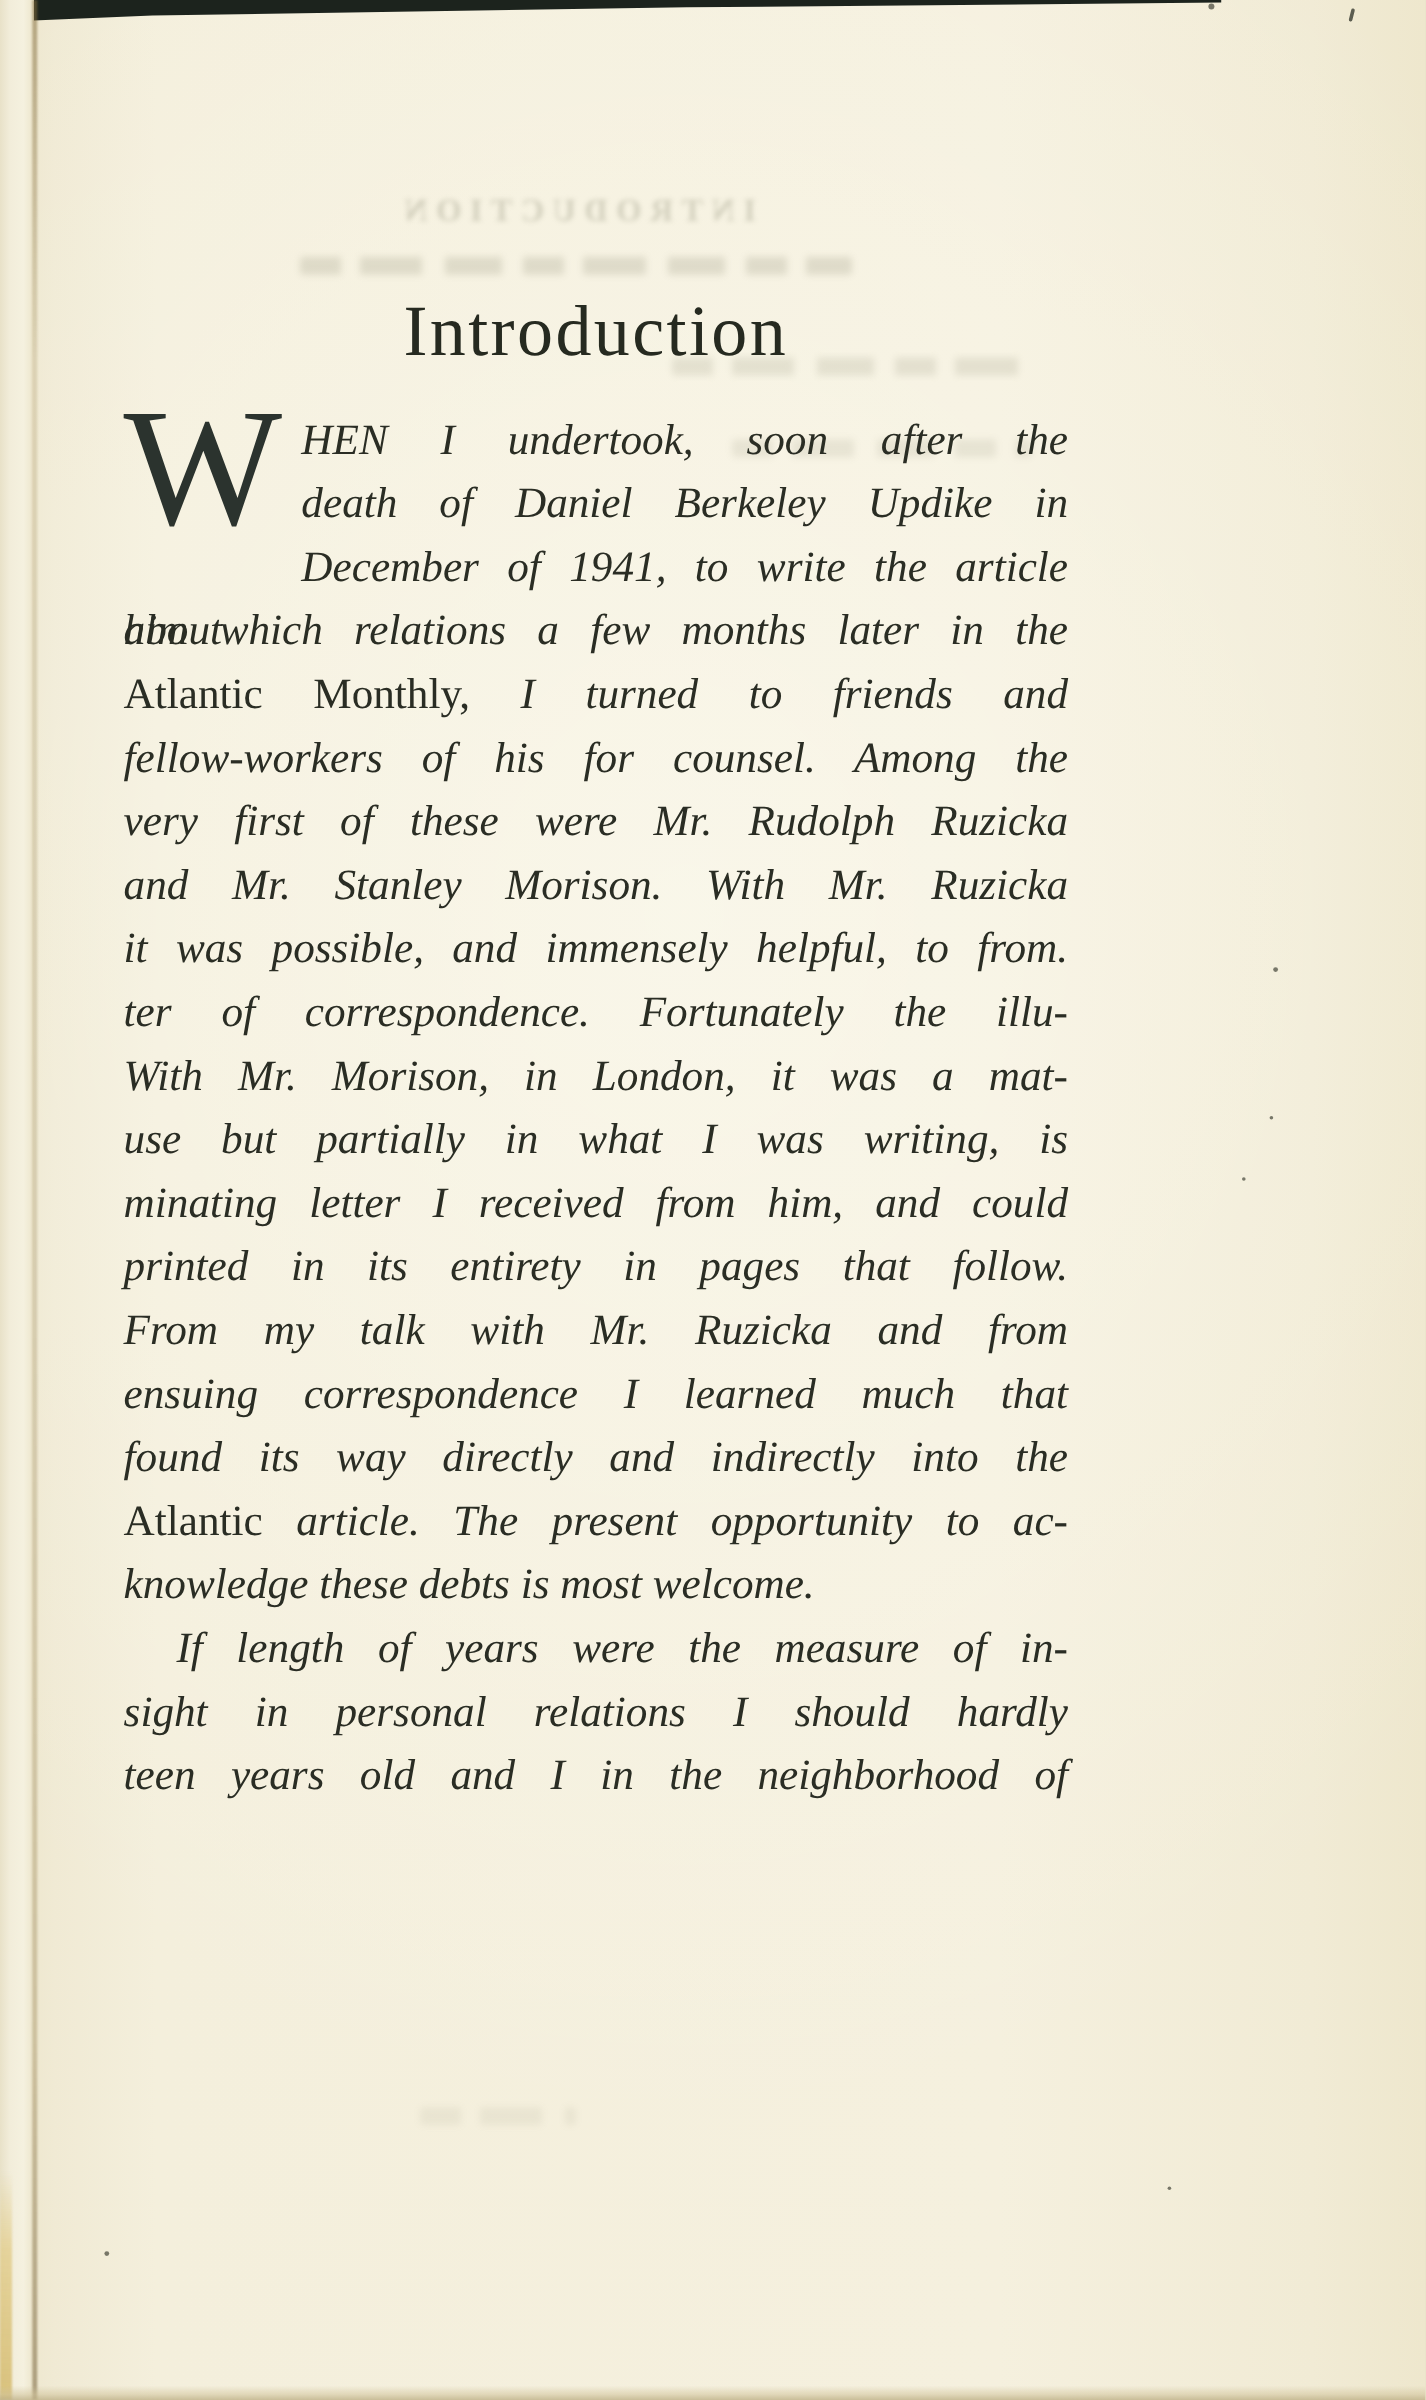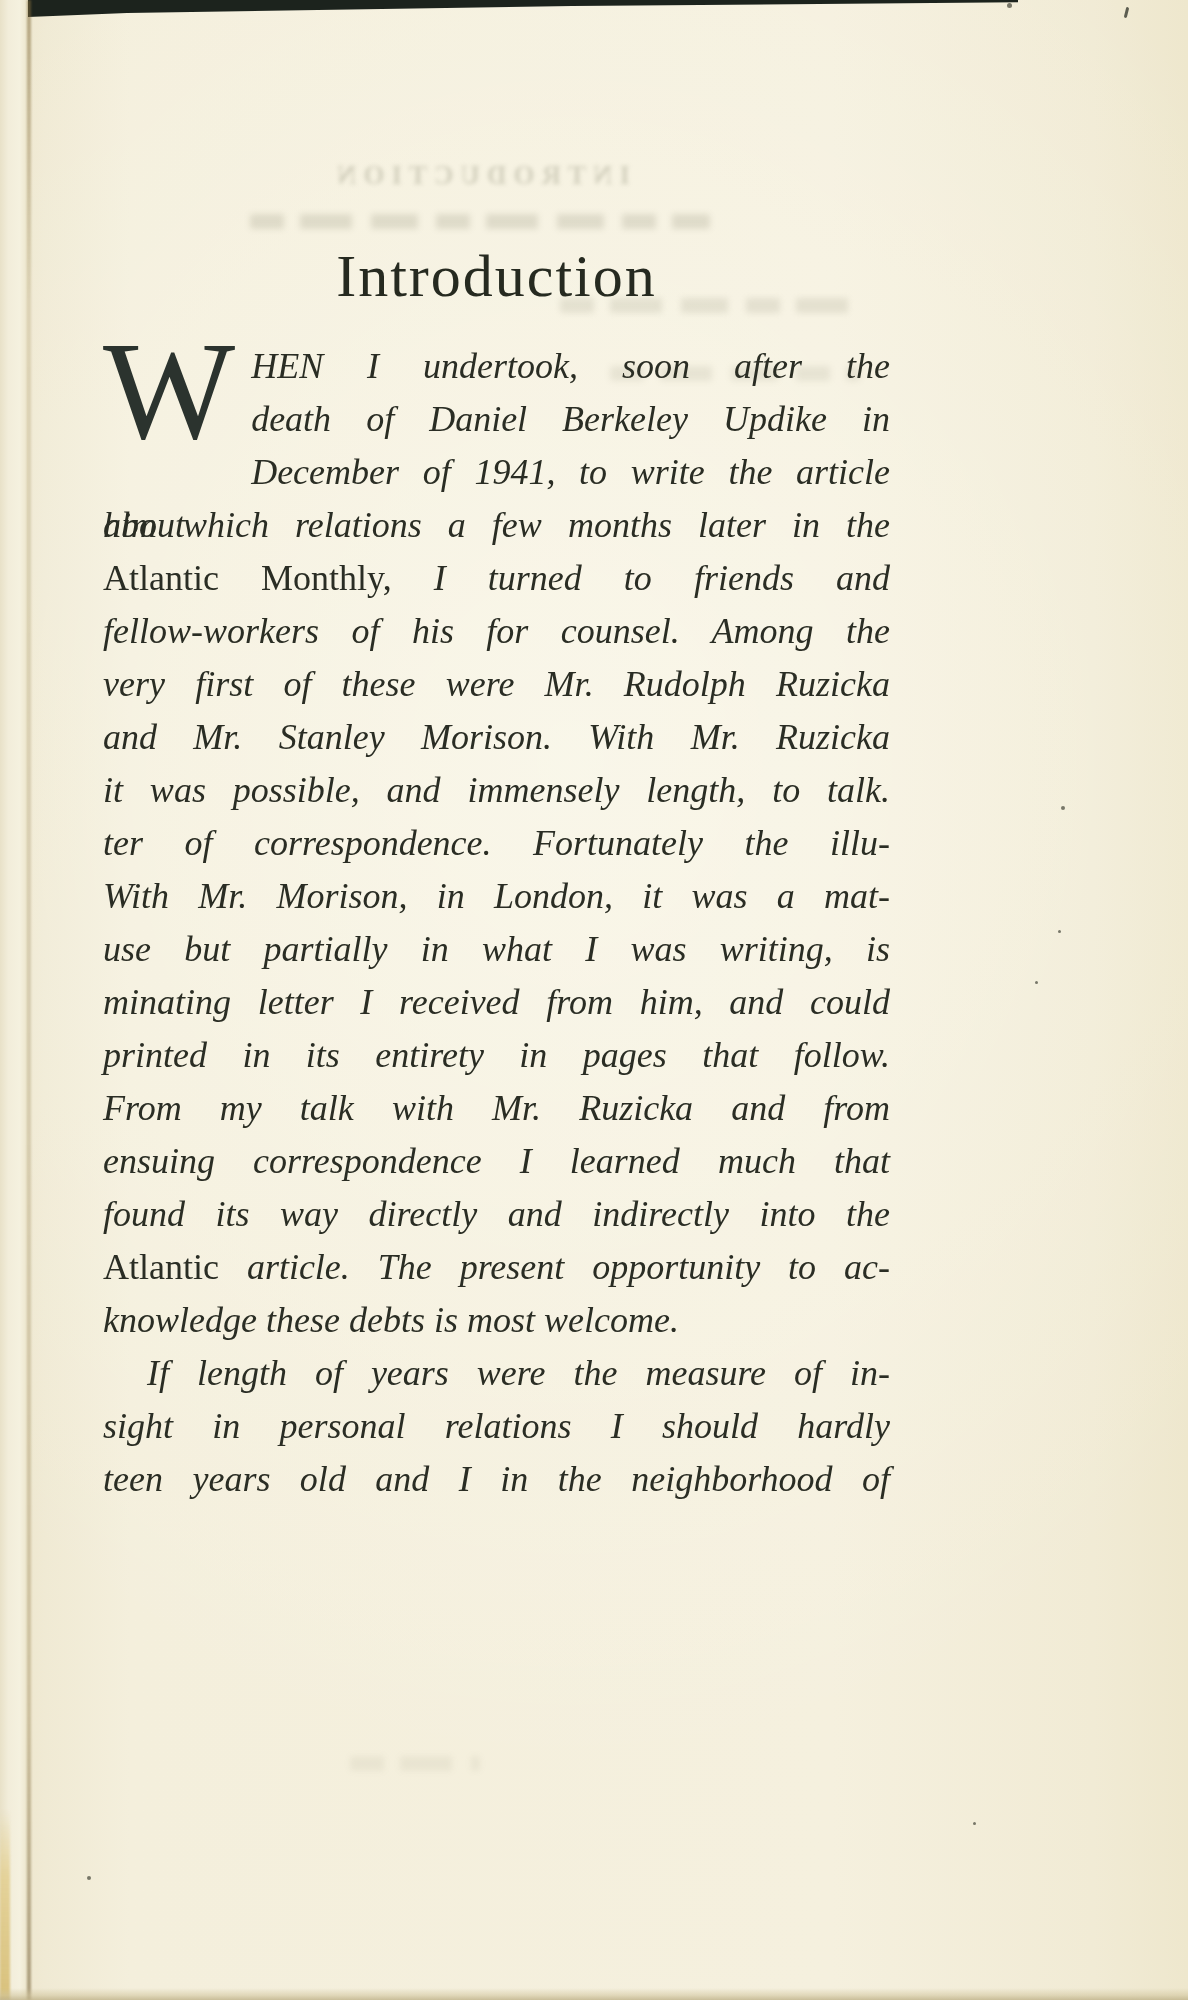--- a/index.html
+++ b/index.html
@@ -109,21 +109,21 @@
       <div class="dropcap">W</div>
 
     <div class="line">HEN I undertook, soon after the</div>
         <div class="line">death of Daniel Berkeley Updike in</div>
         <div class="line">December of 1941, to write the article about</div>
         <div class="line">him which relations a few months later in the</div>
         <div class="line"><span class="roman">Atlantic Monthly,</span> I turned to friends and</div>
         <div class="line">fellow-workers of his for counsel. Among the</div>
         <div class="line">very first of these were Mr. Rudolph Ruzicka</div>
         <div class="line">and Mr. Stanley Morison. With Mr. Ruzicka</div>
-        <div class="line">it was possible, and immensely length, to talk.</div>
+        <div class="line">it was possible, and immensely helpful, to from.</div>
         <div class="line">ter of correspondence. Fortunately the illu-</div>
         <div class="line">With Mr. Morison, in London, it was a mat-</div>
         <div class="line">use but partially in what I was writing, is</div>
         <div class="line">minating letter I received from him, and could</div>
         <div class="line">printed in its entirety in pages that follow.</div>
         <div class="line">From my talk with Mr. Ruzicka and from</div>
         <div class="line">ensuing correspondence I learned much that</div>
         <div class="line">found its way directly and indirectly into the</div>
         <div class="line"><span class="roman">Atlantic</span> article. The present opportunity to ac-</div>
         <div class="line end">knowledge these debts is most welcome.</div>

